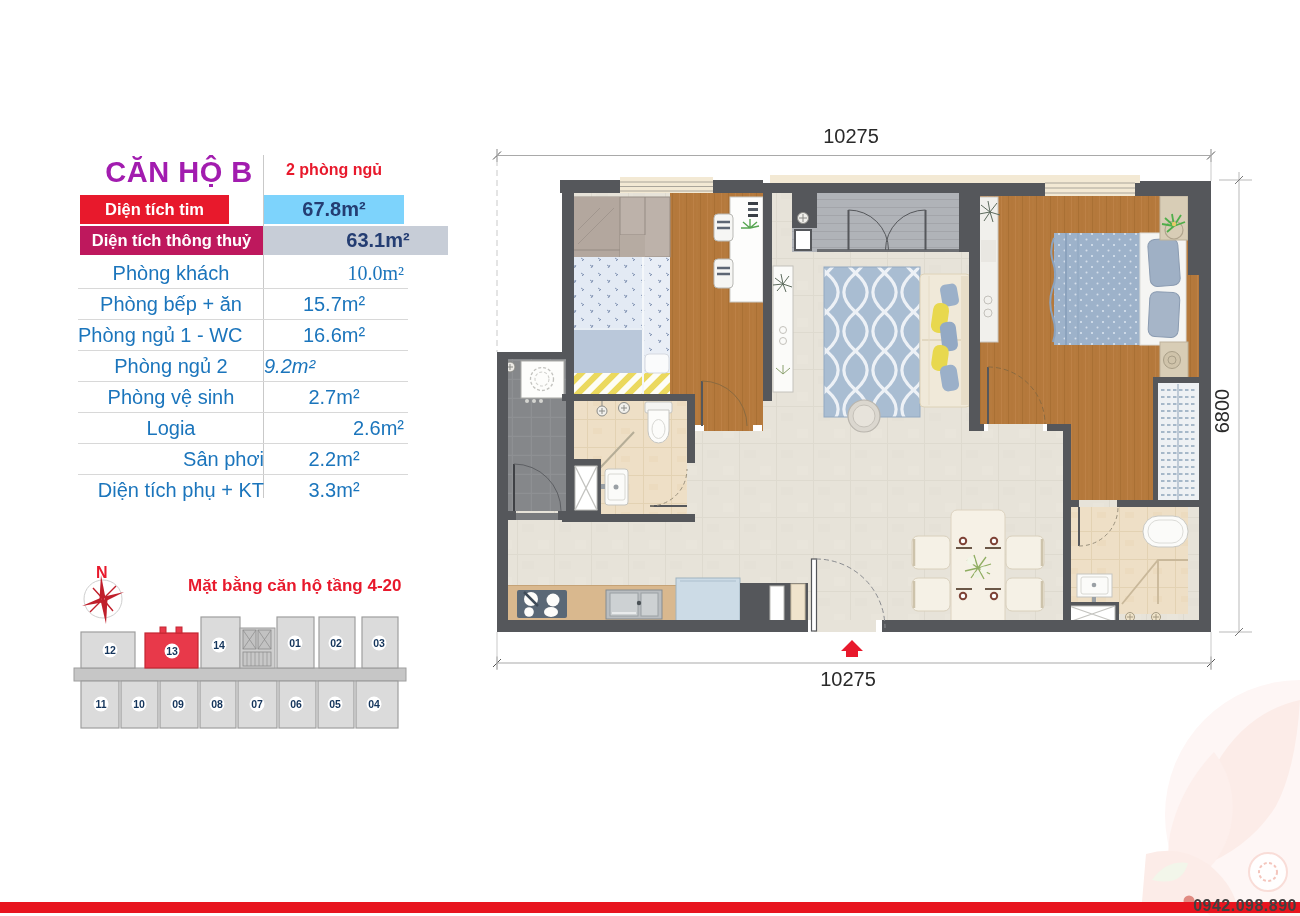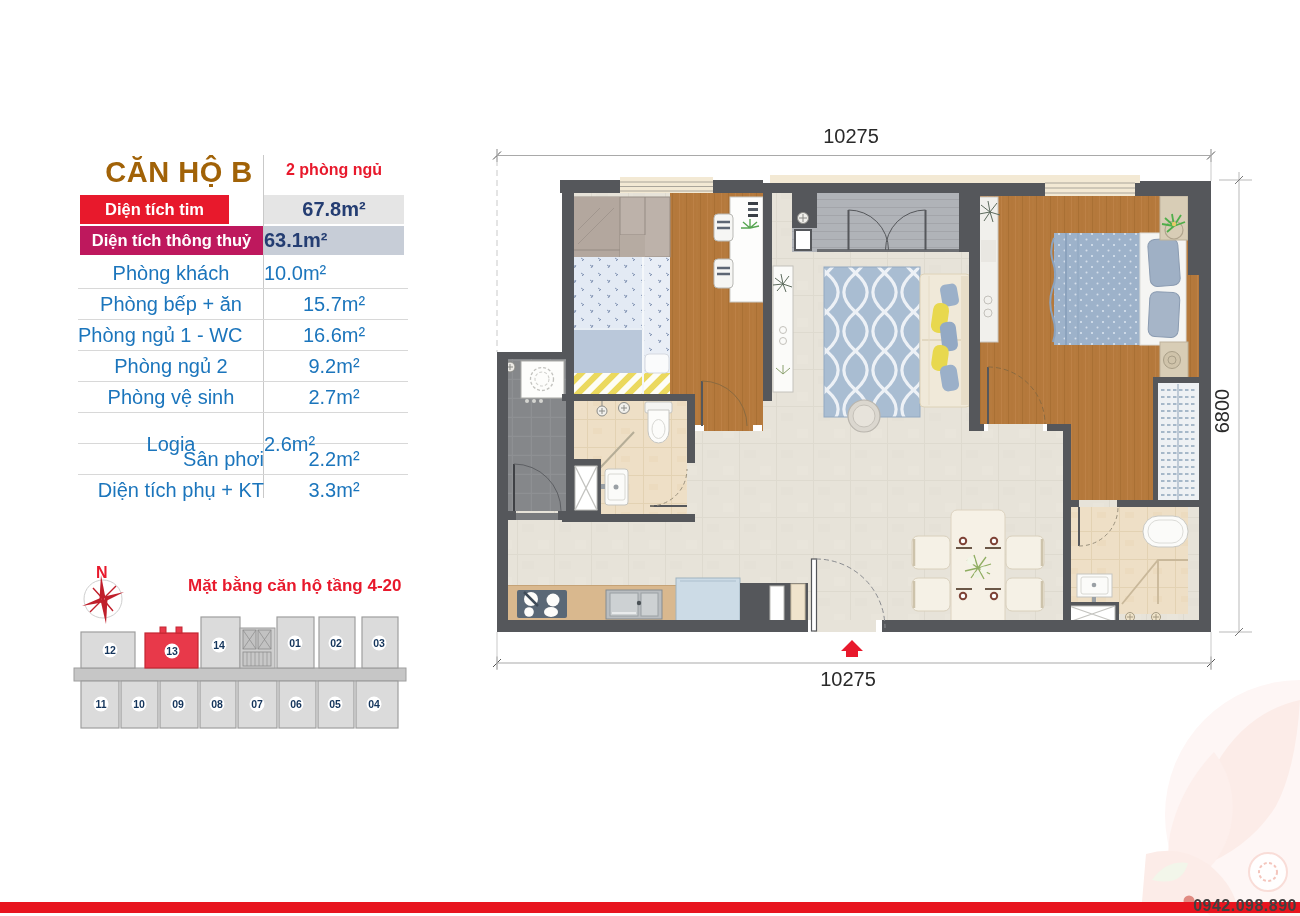--- a/index.html
+++ b/index.html
@@ -4,46 +4,46 @@
 <style>
   html,body{margin:0;padding:0;background:#fff;}
   body{width:1300px;height:916px;position:relative;overflow:hidden;font-family:"Liberation Sans",sans-serif;}
   .abs{position:absolute;}
 </style>
 </head>
 <body>
 
 <div class="abs" style="left:78px;top:150px;width:330px;">
 
-  <div class="abs" style="left:8px;top:6px;width:186px;height:40px;text-align:center;color:#a16207;font-size:29px;font-weight:bold;letter-spacing:0.5px;">CĂN HỘ B</div>
+  <div class="abs" style="left:8px;top:6px;width:186px;height:40px;text-align:center;color:#a21caf;font-size:29px;font-weight:bold;letter-spacing:0.5px;">CĂN HỘ B</div>
 
   <div class="abs" style="left:186px;top:11px;width:140px;text-align:center;color:#e8192c;font-size:16px;font-weight:bold;">2 phòng ngủ</div>
 
   <div class="abs" style="left:185px;top:5px;width:1px;height:343px;background:#c9c9c9;"></div>
 
   <div class="abs" style="left:2px;top:45px;width:149px;height:29px;background:#e8192c;color:#fff;font-size:16.5px;font-weight:bold;text-align:center;line-height:29px;">Diện tích tim tường</div>
-  <div class="abs" style="left:186px;top:45px;width:140px;height:29px;background:#e5e5e5;color:#243d72;font-size:20px;font-weight:bold;text-align:center;line-height:29px;">67.8m²</div>
+  <div class="abs" style="left:186px;top:45px;width:140px;height:29px;background:#7dd3fc;color:#243d72;font-size:20px;font-weight:bold;text-align:center;line-height:29px;">67.8m²</div>
 
   <div class="abs" style="left:2px;top:76px;width:183px;height:29px;background:#be185d;color:#fff;font-size:16.5px;font-weight:bold;text-align:center;line-height:29px;">Diện tích thông thuỷ</div>
-  <div class="abs" style="left:186px;top:76px;width:140px;height:29px;background:#c7cdd7;color:#243d72;font-size:20px;font-weight:bold;line-height:29px;">63.1m²</div>
+  <div class="abs" style="left:186px;top:76px;width:140px;height:29px;background:#c7cdd7;color:#243d72;font-size:20px;font-weight:bold;text-align:center;line-height:29px;padding-left:44px;">63.1m²</div>
 </div>
 
 <div class="abs" style="left:78px;top:258px;width:330px;color:#1b75bc;font-size:20px;">
 
-  <div style="height:30px;line-height:30px;border-bottom:1px solid #d8d8d8;"><span style="display:inline-block;width:186px;text-align:center;">Phòng khách</span><span style="display:inline-block;width:140px;text-align:left;">10.0m²</span></div>
+  <div style="height:30px;line-height:30px;border-bottom:1px solid #d8d8d8;"><span style="display:inline-block;width:186px;text-align:center;">Phòng khách</span><span style="display:inline-block;width:140px;text-align:right;font-family:Liberation Serif, serif;">10.0m²</span></div>
 
   <div style="height:30px;line-height:30px;border-bottom:1px solid #d8d8d8;"><span style="display:inline-block;width:186px;text-align:center;">Phòng bếp + ăn</span><span style="display:inline-block;width:140px;text-align:center;">15.7m²</span></div>
 
   <div style="height:30px;line-height:30px;border-bottom:1px solid #d8d8d8;"><span style="display:inline-block;width:186px;">Phòng ngủ 1 - WC</span><span style="display:inline-block;width:140px;text-align:center;">16.6m²</span></div>
 
-  <div style="height:30px;line-height:30px;border-bottom:1px solid #d8d8d8;"><span style="display:inline-block;width:186px;text-align:center;">Phòng ngủ 2</span><span style="display:inline-block;width:140px;text-align:center;">9.2m²</span></div>
+  <div style="height:30px;line-height:30px;border-bottom:1px solid #d8d8d8;"><span style="display:inline-block;width:186px;text-align:center;">Phòng ngủ 2</span><span style="display:inline-block;width:140px;text-align:left;font-style:italic;">9.2m²</span></div>
 
   <div style="height:30px;line-height:30px;border-bottom:1px solid #d8d8d8;"><span style="display:inline-block;width:186px;text-align:center;">Phòng vệ sinh</span><span style="display:inline-block;width:140px;text-align:center;">2.7m²</span></div>
 
-  <div style="height:30px;line-height:30px;border-bottom:1px solid #d8d8d8;"><span style="display:inline-block;width:186px;text-align:center;">Logia</span><span style="display:inline-block;width:140px;text-align:left;margin-top:16px;">2.6m²</span></div>
+  <div style="height:30px;line-height:30px;border-bottom:1px solid #d8d8d8;"><span style="display:inline-block;width:186px;text-align:center;">Logia</span><span style="display:inline-block;width:140px;text-align:right;">2.6m²</span></div>
 
   <div style="height:30px;line-height:30px;border-bottom:1px solid #d8d8d8;"><span style="display:inline-block;width:186px;text-align:right;">Sân phơi</span><span style="display:inline-block;width:140px;text-align:center;">2.2m²</span></div>
 
   <div style="height:30px;line-height:30px;"><span style="display:inline-block;width:186px;text-align:right;">Diện tích phụ + KT</span><span style="display:inline-block;width:140px;text-align:center;">3.3m²</span></div>
 </div>
 
 <div class="abs" style="left:188px;top:576px;width:230px;color:#e8192c;font-size:17px;font-weight:bold;">Mặt bằng căn hộ tầng 4-20</div>
 
 <svg class="abs" style="left:70px;top:555px;" width="75" height="85" viewBox="0 0 75 85">
   <text x="26" y="23" font-size="16" font-weight="bold" fill="#e8192c" font-family="Liberation Sans">N</text>

